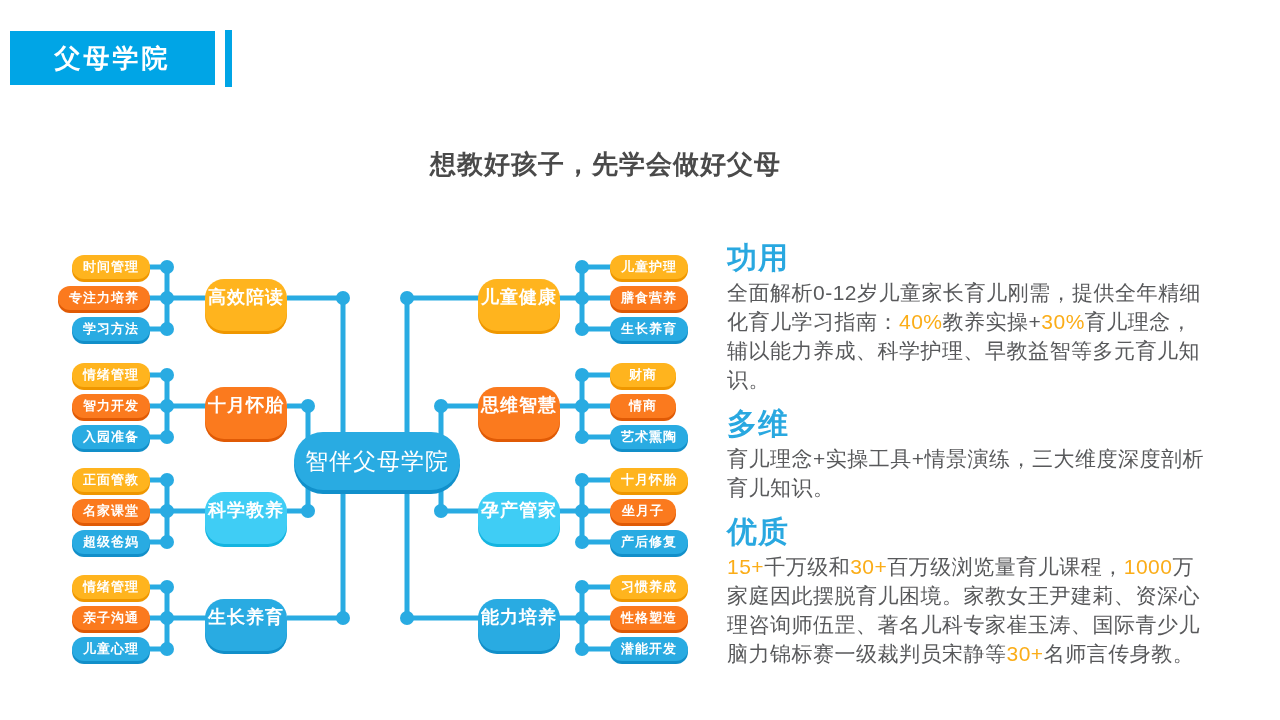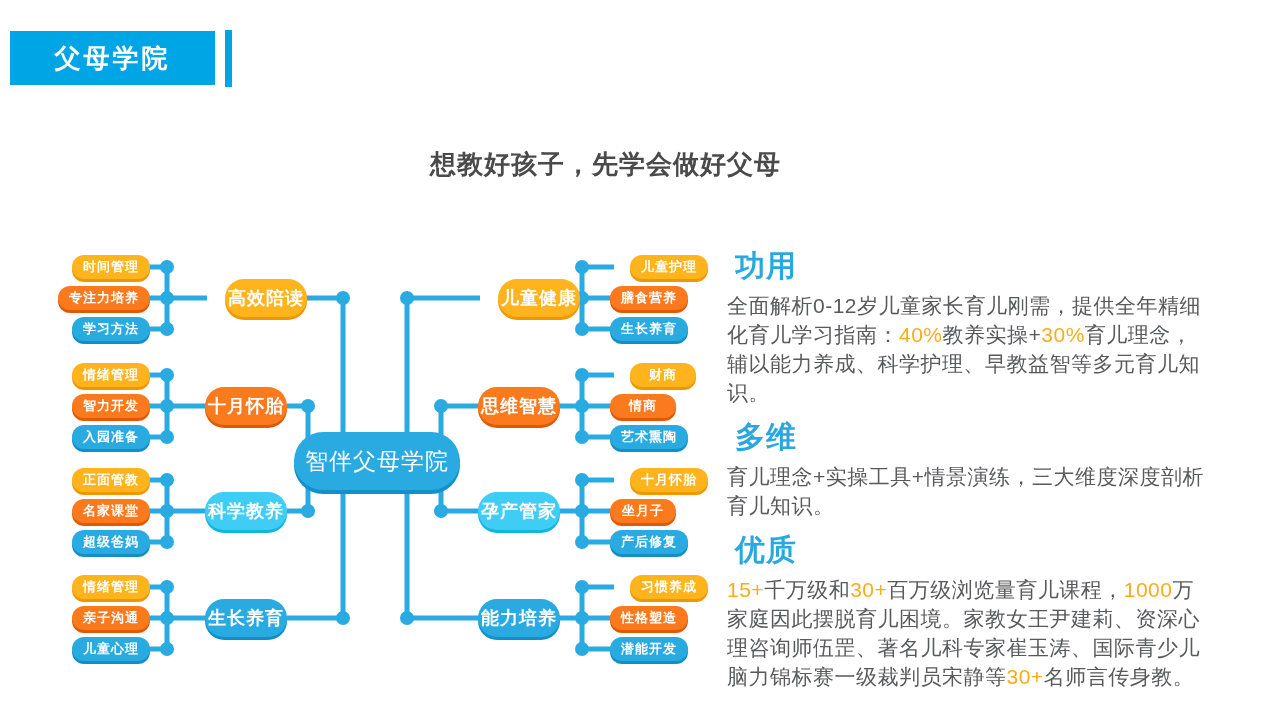--- a/index.html
+++ b/index.html
@@ -21,37 +21,37 @@
   .title{position:absolute;left:430px;top:147px;font-size:26px;font-weight:bold;
     color:var(--title-dark);letter-spacing:1px;white-space:nowrap;}
 
   
   .mindmap{position:absolute;left:0;top:0;width:1280px;height:720px;}
   .mindmap svg{position:absolute;left:0;top:0;z-index:1;}
   .sp{position:absolute;height:24px;line-height:23px;border-radius:12px;color:#fff;font-size:13px;
     font-weight:bold;text-align:center;padding:0 11px;letter-spacing:1px;z-index:2;white-space:nowrap;}
   .sp.lf{right:1130px;}
   .sp.rt{left:610px;min-width:66px;border-radius:12px;}
-  .bp{position:absolute;width:82px;height:38px;border-radius:19px;color:#fff;font-size:18px;
-    font-weight:bold;line-height:38px;text-align:center;letter-spacing:1px;z-index:2;white-space:nowrap;}
+  .bp{position:absolute;width:82px;height:52px;border-radius:19px;color:#fff;font-size:18px;
+    font-weight:bold;line-height:38px;text-align:center;letter-spacing:1px;z-index:2;white-space:nowrap;font-family:Liberation Mono, monospace;}
   .bp.lf{left:205px;}
   .bp.rt{left:478px;}
-  .c-yellow{background:var(--map-yellow);box-shadow:0 3px 0 #ef9700;margin-left:20px;}
+  .c-yellow{background:var(--map-yellow);box-shadow:0 3px 0 #ef9700;}
   .c-orange{background:var(--map-orange);box-shadow:0 3px 0 #e05a05;}
   .c-blue{background:var(--map-blue);box-shadow:0 3px 0 #128fc9;}
   .c-cyan{background:var(--map-cyan);box-shadow:0 3px 0 #14b4e0;}
   .center-pill{position:absolute;left:294px;top:432px;width:166px;height:58px;border-radius:29px;
     background:var(--map-blue);box-shadow:0 4px 0 #1190cb;color:#fff;font-size:23px;font-weight:normal;
     line-height:58px;text-align:center;letter-spacing:1px;z-index:3;white-space:nowrap;}
   .ln{stroke:var(--map-blue);stroke-width:5;fill:none;}
   .dot{fill:var(--map-blue);}
 
   
   .info{position:absolute;left:727px;top:241px;width:480px;}
-  .info h2{font-size:30px;line-height:34px;font-weight:bold;color:var(--heading-blue);margin:8px;letter-spacing:1px;}
+  .info h2{font-size:30px;line-height:34px;font-weight:bold;color:var(--heading-blue);margin:0;letter-spacing:1px;}
   .info p{margin:3px 0 13px;font-size:21px;line-height:29px;color:var(--text-dark);letter-spacing:.5px;}
   .info p .hl{color:var(--highlight-orange);}
 </style>
 </head>
 <body>
 
 <div class="slide">
 
   <div class="badge">父母学院</div>
   <div class="badge-bar"></div>

